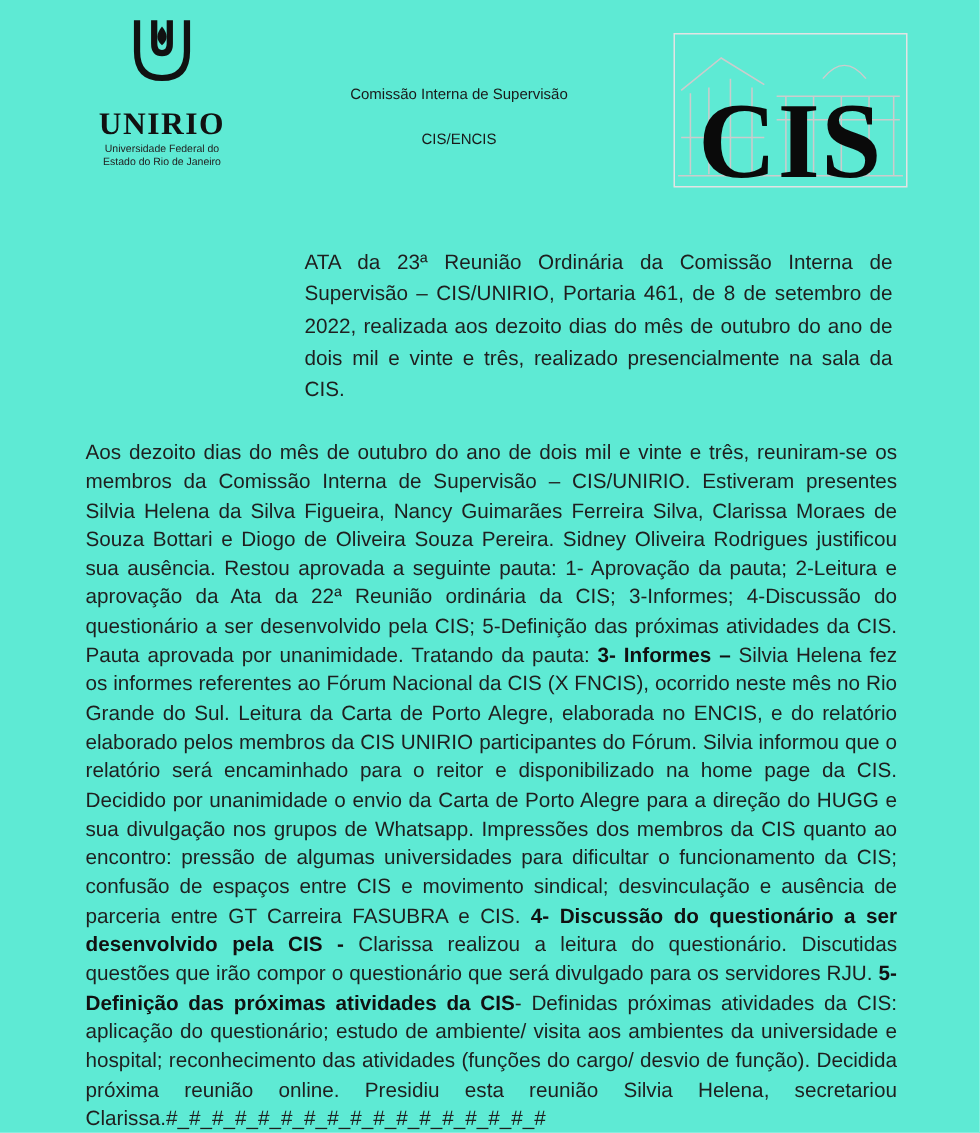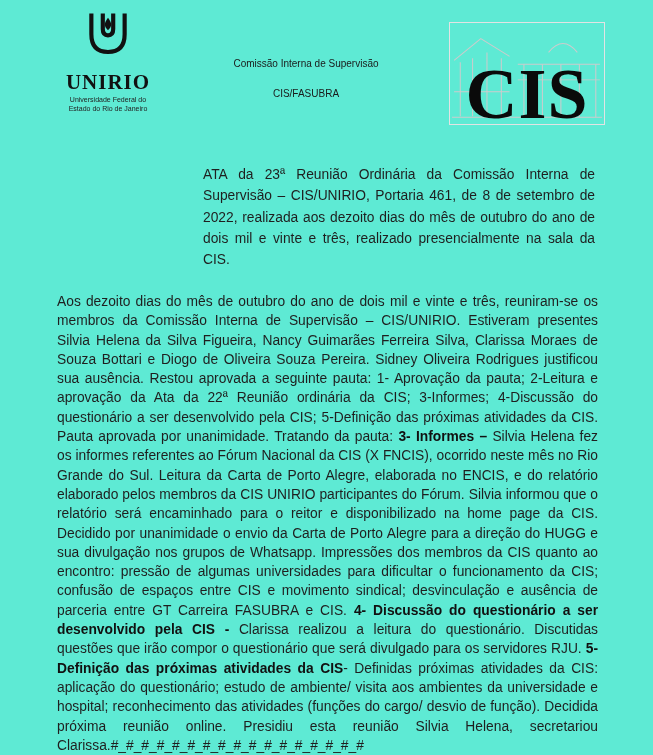--- a/index.html
+++ b/index.html
@@ -134,21 +134,21 @@
         <path d="M40 6 v30 q0 12 10 12 t10 -12 V6" fill="none" stroke="#111" stroke-width="8"></path>
         <path d="M50 14 c-8 10 -8 17 0 24 c8 -7 8 -14 0 -24 z" fill="#111"></path>
       </svg>
       <div class="unirio-name">UNIRIO</div>
       <div class="unirio-sub">Universidade Federal do</div>
       <div class="unirio-sub">Estado do Rio de Janeiro</div>
     </div>
 
     <div class="header-center">
       <div class="header-line1">Comissão Interna de Supervisão</div>
-      <div class="header-line2">CIS/FASUBRA</div>
+      <div class="header-line2">CIS/ENCIS</div>
     </div>
 
     <div class="cis-logo">
       <svg class="cis-sketch" viewBox="0 0 150 103" preserveAspectRatio="none" aria-hidden="true">
         <g stroke="#cccccc" stroke-width="1" fill="none">
           <path d="M4 38 L30 16 L58 34"></path>
           <path d="M10 40 V95 M22 36 V95 M36 30 V95 M50 36 V95"></path>
           <path d="M2 96 H148"></path>
           <path d="M66 42 H146 M66 58 H146"></path>
           <path d="M72 42 V96 M90 42 V96 M108 42 V96 M126 42 V96 M142 42 V96"></path>

